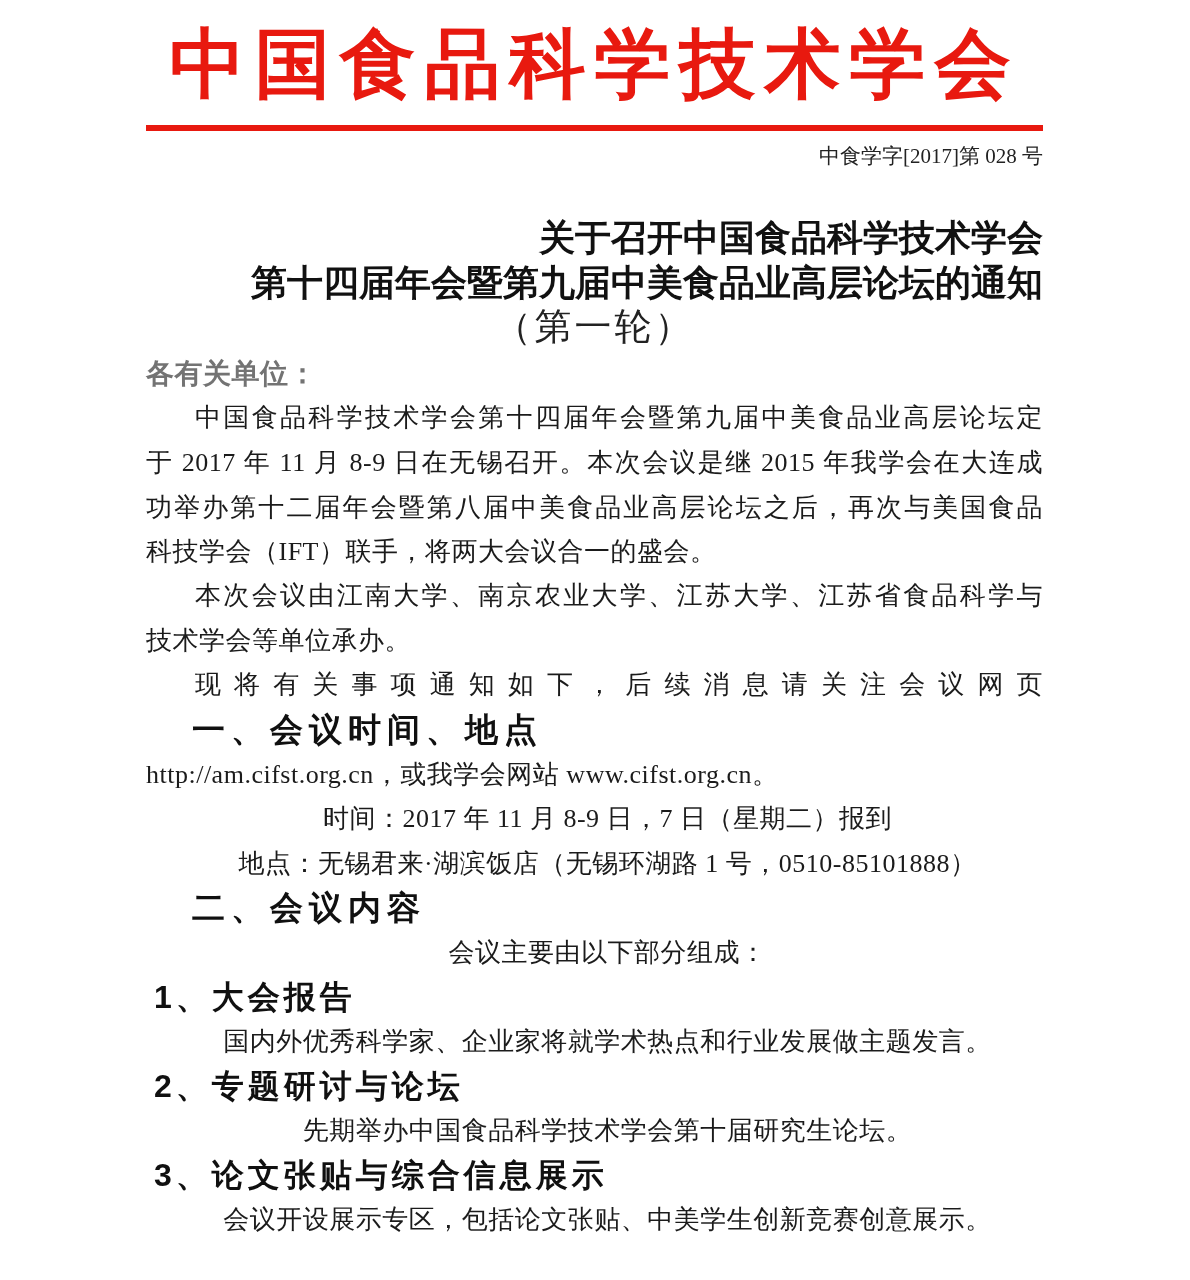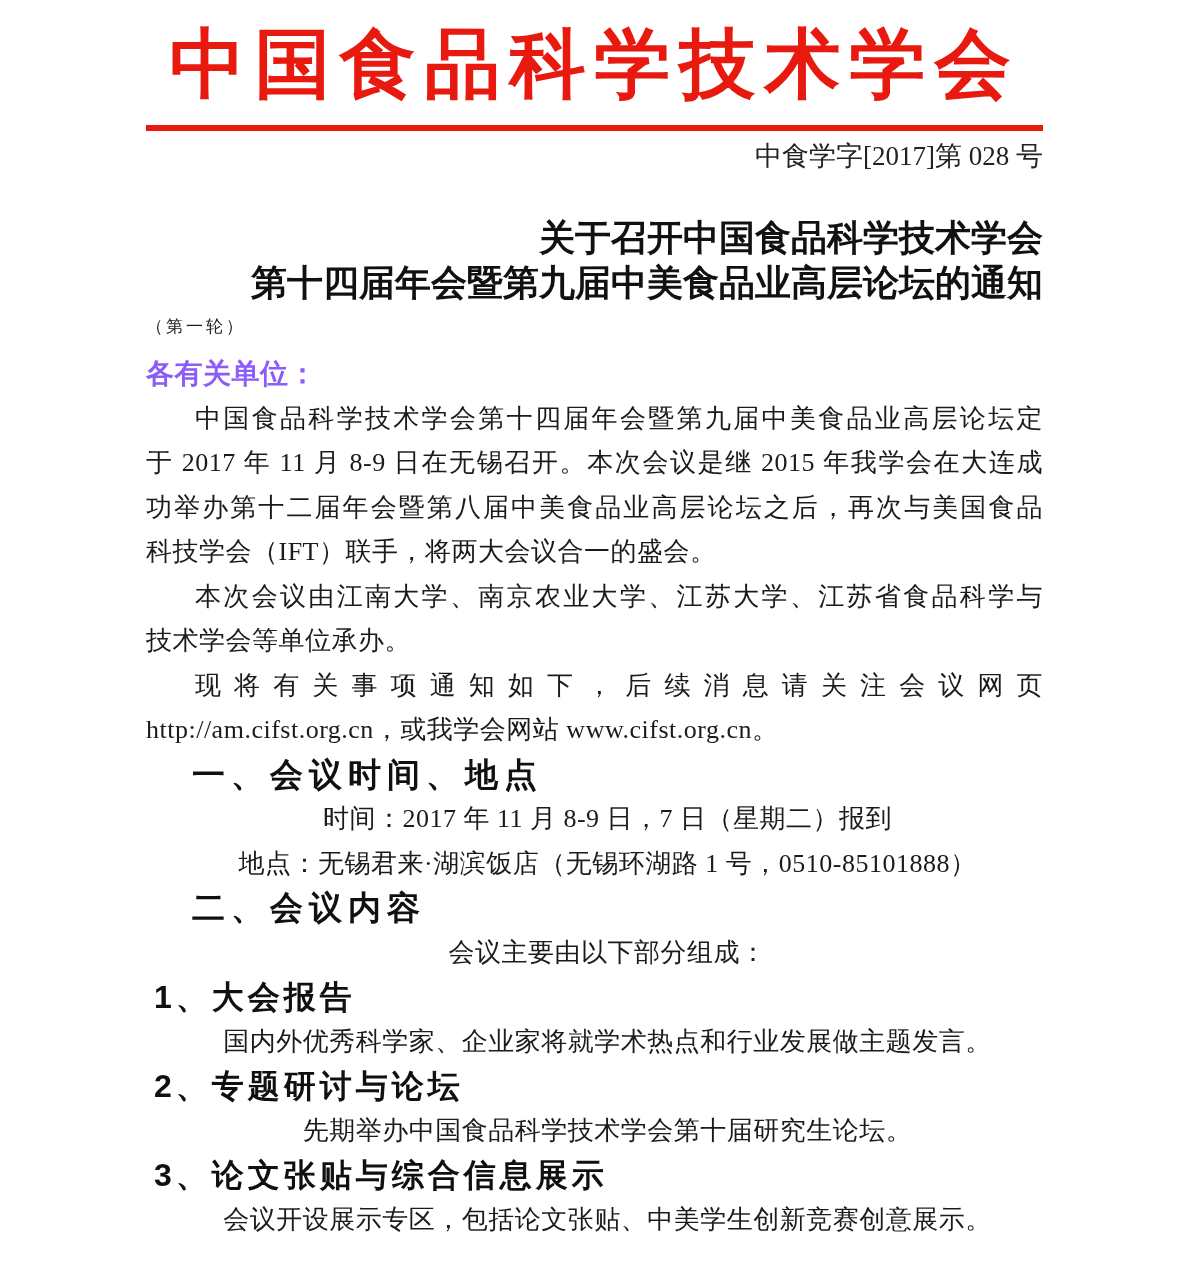--- a/index.html
+++ b/index.html
@@ -28,60 +28,61 @@
     text-align: center;
     white-space: nowrap;
   }
   .rule {
     height: 6px;
     background: #e8190f;
     margin-top: 15px;
   }
   .doc-number {
     margin-top: 6px;
-    font-size: 27px;
+    font-size: 21px;
     line-height: 38px;
     text-align: right;
     color: #222222;
   }
   
   .title-block { margin-top: 40px; }
   .title-line {
     font-family: "Liberation Sans", "DejaVu Sans", sans-serif;
     font-weight: bold;
     font-size: 36px;
     line-height: 45px;
     text-align: right;
     color: #111111;
     white-space: nowrap;
   }
   .round {
-    font-size: 17px;
+    font-size: 37px;
     line-height: 44px;
+    text-align: center;
     letter-spacing: 3px;
     color: #222222;
   }
   
   .body-block {
     margin-top: 3px;
     font-size: 26px;
     line-height: 44.5px;
     letter-spacing: 0.5px;
     color: #1b1b1b;
   }
   .line { display: block; }
   .j {            
     text-align: justify;
     text-align-last: justify;
   }
-  .ind { text-indent: 49px; }      
+  .ind { text-indent: 49px; font-family: Liberation Mono, monospace; }      
   .bold-sans {
     font-family: "Liberation Sans", "DejaVu Sans", sans-serif;
     font-weight: bold;
-    color: #8b5cf6;
+    color: #737373;
   }
   .sec-heading {
     font-family: "Liberation Sans", "DejaVu Sans", sans-serif;
     font-weight: bold;
     font-size: 33px;
     letter-spacing: 6px;
     margin-left: 46px;
     color: #101010;
     white-space: nowrap;
   }
@@ -118,23 +119,23 @@
 
     <span class="line j ind">中国食品科学技术学会第十四届年会暨第九届中美食品业高层论坛定</span>
     <span class="line j">于 2017 年 11 月 8-9 日在无锡召开。本次会议是继 2015 年我学会在大连成</span>
     <span class="line j">功举办第十二届年会暨第八届中美食品业高层论坛之后，再次与美国食品</span>
     <span class="line">科技学会（IFT）联手，将两大会议合一的盛会。</span>
 
     <span class="line j ind">本次会议由江南大学、南京农业大学、江苏大学、江苏省食品科学与</span>
     <span class="line">技术学会等单位承办。</span>
 
     <span class="line j ind">现将有关事项通知如下，后续消息请关注会议网页</span>
+    <span class="line sec-heading">一、会议时间、地点</span>
+
     <span class="line">http://am.cifst.org.cn，或我学会网站 www.cifst.org.cn。</span>
-
-    <span class="line sec-heading">一、会议时间、地点</span>
     <span class="line sub">时间：2017 年 11 月 8-9 日，7 日（星期二）报到</span>
     <span class="line sub">地点：无锡君来·湖滨饭店（无锡环湖路 1 号，0510-85101888）</span>
 
     <span class="line sec-heading">二、会议内容</span>
     <span class="line sub">会议主要由以下部分组成：</span>
 
     <span class="line num-heading">1、大会报告</span>
     <span class="line sub">国内外优秀科学家、企业家将就学术热点和行业发展做主题发言。</span>
 
     <span class="line num-heading">2、专题研讨与论坛</span>

